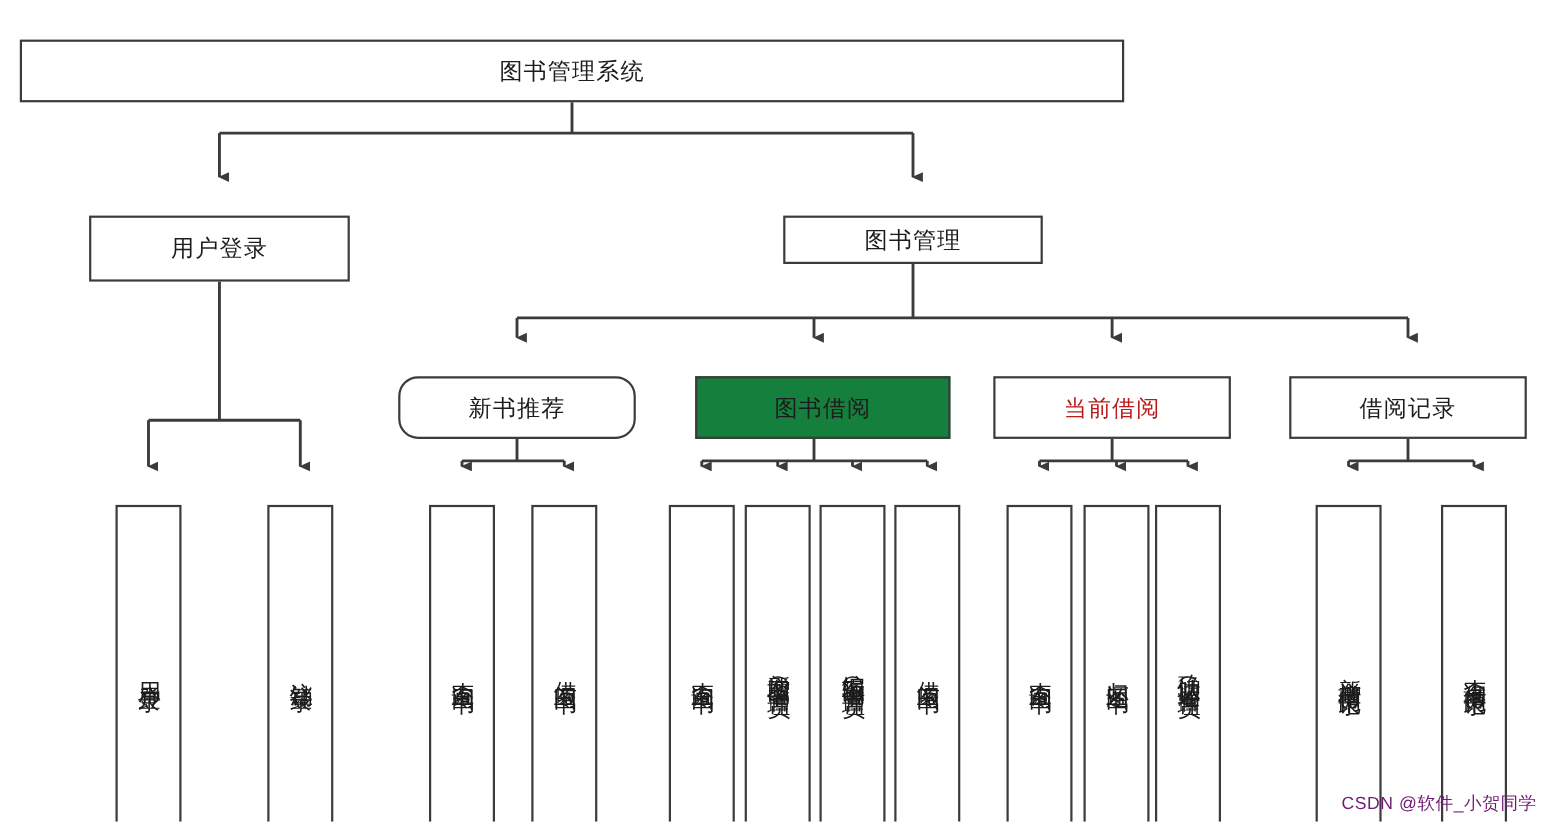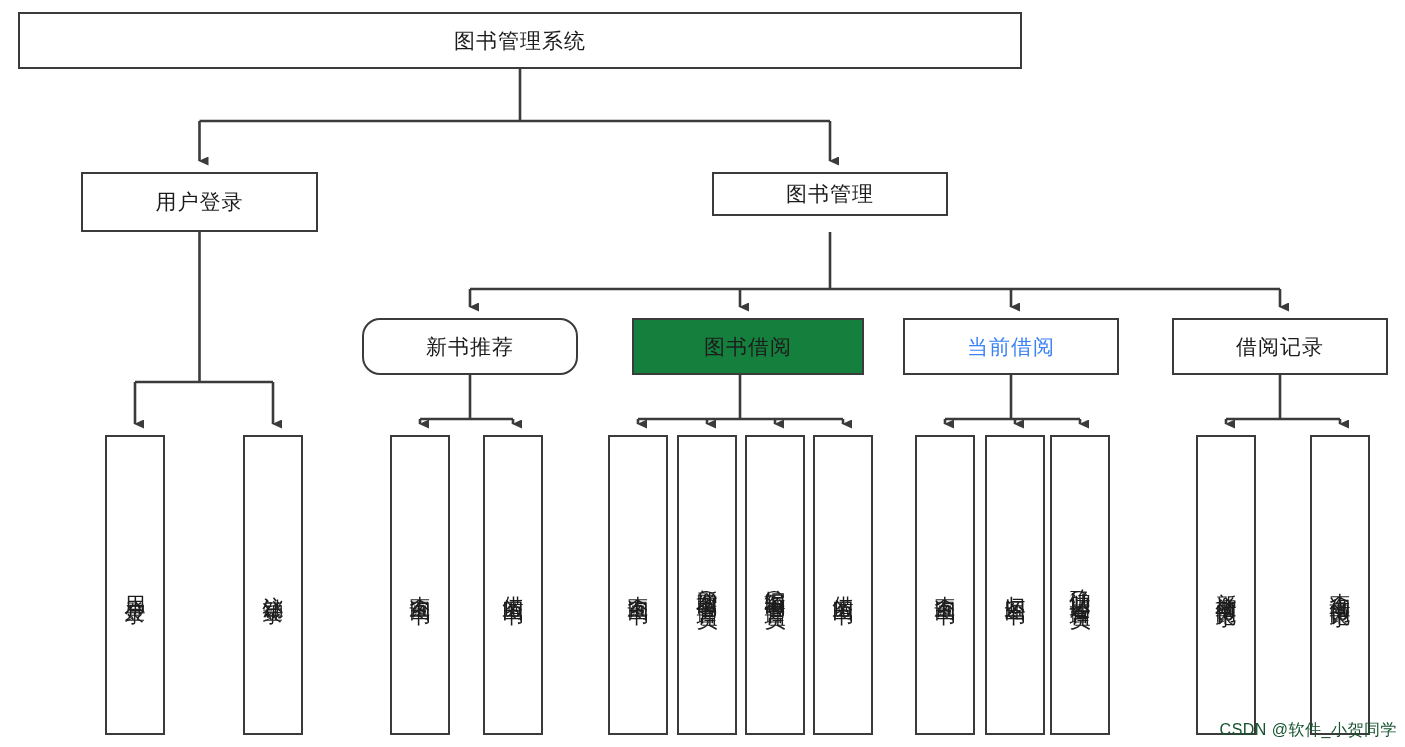--- a/index.html
+++ b/index.html
@@ -26,20 +26,21 @@
   }
   .node {
     position: absolute;
     box-sizing: border-box;
     background: #ffffff;
     border: 2.4px solid #3b3b3b;
     display: flex;
     align-items: center;
     justify-content: center;
     color: #1c1c1c;
+    margin-top: 24px;
   }
   .node.horiz {
     font-size: 21px;
     letter-spacing: 1px;
   }
   .node.vert {
     font-size: 21px;
     padding: 6px 0;
   }
   .node.vert .vtext {
@@ -51,21 +52,21 @@
     text-align: center;
   }
   .node.horiz .htext {
     white-space: nowrap;
   }
   #watermark {
     position: absolute;
     right: 8px;
     bottom: 6px;
     font-size: 16px;
-    color: #14532d;
+    color: #701a75;
     letter-spacing: 0.5px;
     white-space: nowrap;
     pointer-events: none;
   }
 </style>
 </head>
 <body>
 
 <div id="canvas">
 
@@ -121,21 +122,21 @@
       </div>
       <div class="node horiz" style="left: 712px; top: 172px; width: 236px; height: 44px; border-color: rgb(59, 59, 59); background: rgb(255, 255, 255); color: rgb(28, 28, 28);">
         <span class="htext">图书管理</span>
       </div>
       <div class="node horiz" style="left: 362px; top: 318px; width: 216px; height: 57px; border-color: rgb(59, 59, 59); background: rgb(255, 255, 255); color: rgb(28, 28, 28); border-radius: 18px;">
         <span class="htext">新书推荐</span>
       </div>
       <div class="node horiz" style="left: 632px; top: 318px; width: 232px; height: 57px; border-color: rgb(59, 59, 59); background: #15803d; color: rgb(28, 28, 28);">
         <span class="htext">图书借阅</span>
       </div>
-      <div class="node horiz" style="left: 903px; top: 318px; width: 216px; height: 57px; border-color: rgb(59, 59, 59); background: rgb(255, 255, 255); color: #3b82f6;">
+      <div class="node horiz" style="left: 903px; top: 318px; width: 216px; height: 57px; border-color: rgb(59, 59, 59); background: rgb(255, 255, 255); color: #b91c1c;">
         <span class="htext">当前借阅</span>
       </div>
       <div class="node horiz" style="left: 1172px; top: 318px; width: 216px; height: 57px; border-color: rgb(59, 59, 59); background: rgb(255, 255, 255); color: rgb(28, 28, 28); align-items: center;">
         <span class="htext">借阅记录</span>
       </div>
       <div class="node vert" style="left: 105px; top: 435px; width: 60px; height: 300px; border-color: rgb(59, 59, 59); background: rgb(255, 255, 255); color: rgb(28, 28, 28);">
         <span class="vtext">用户登录</span>
       </div>
       <div class="node vert" style="left: 243px; top: 435px; width: 60px; height: 300px; border-color: rgb(59, 59, 59); background: rgb(255, 255, 255); color: rgb(28, 28, 28);">
         <span class="vtext">注销登录</span>

